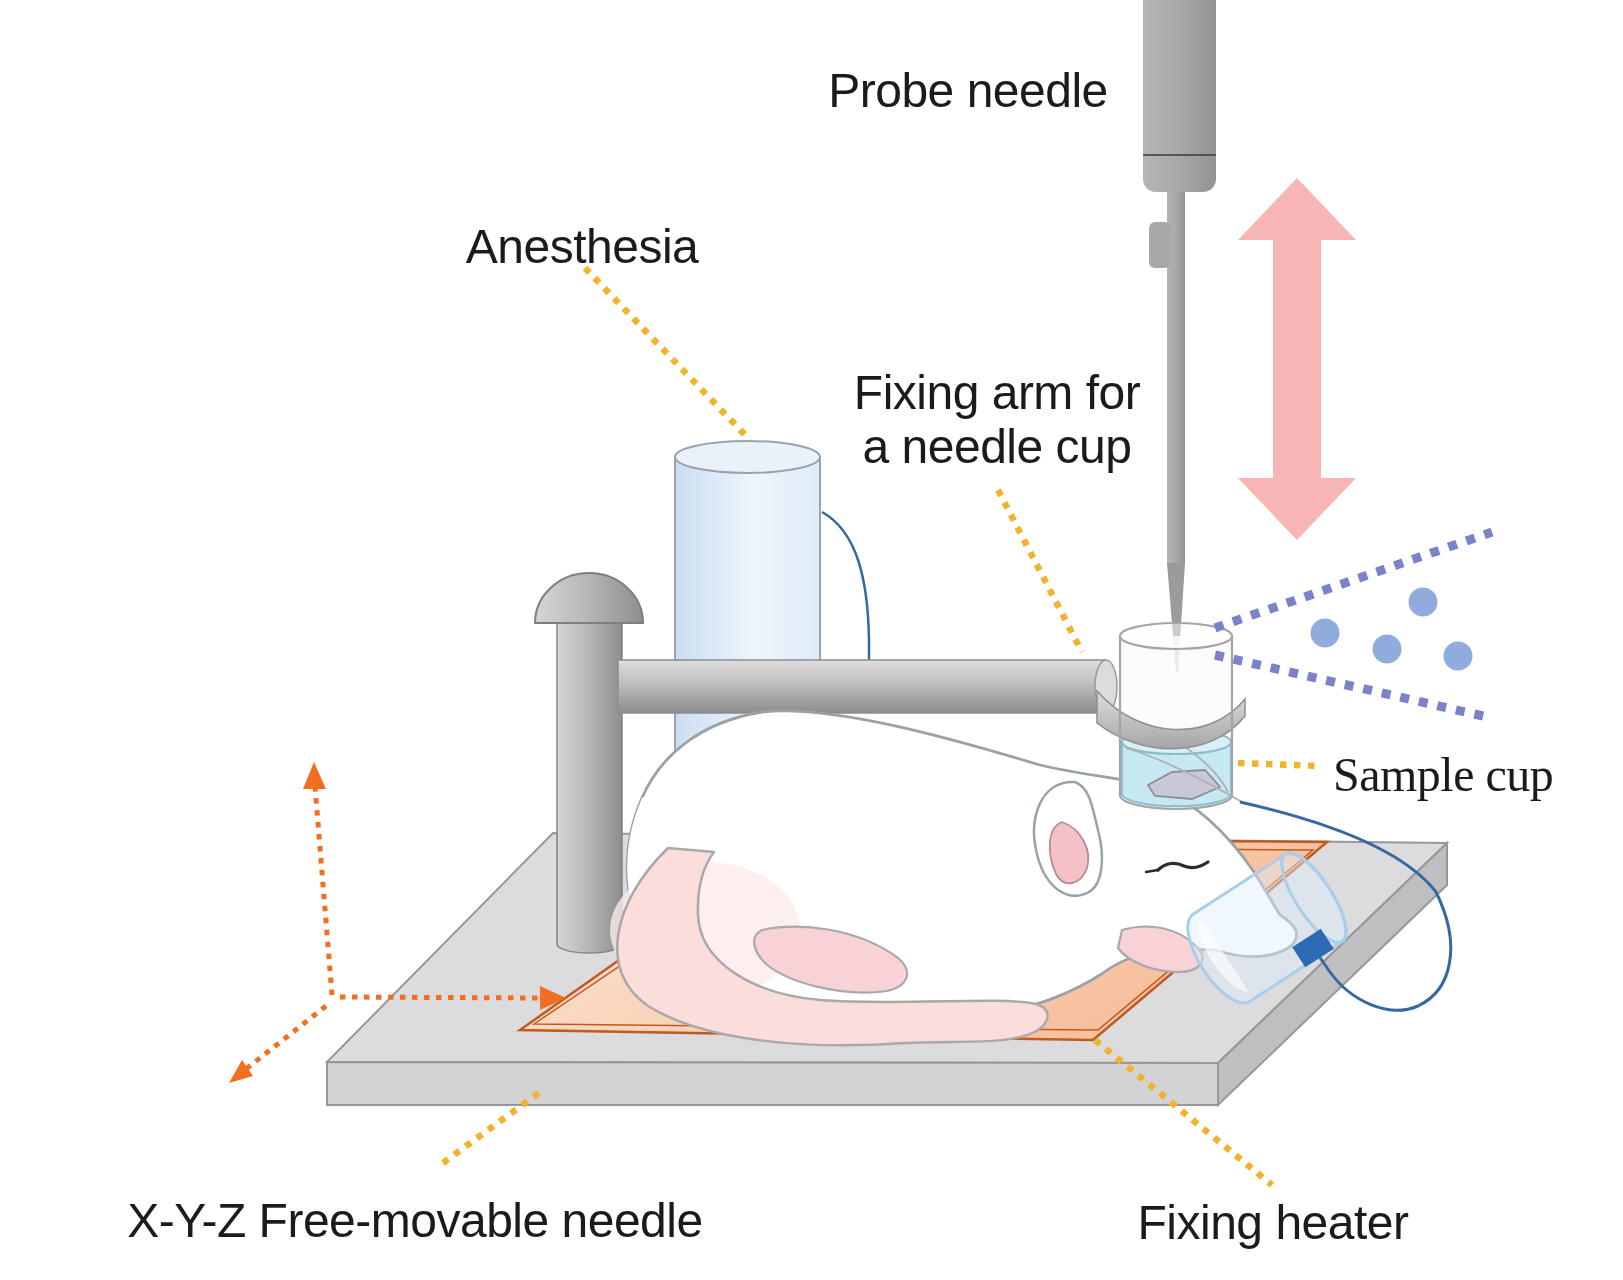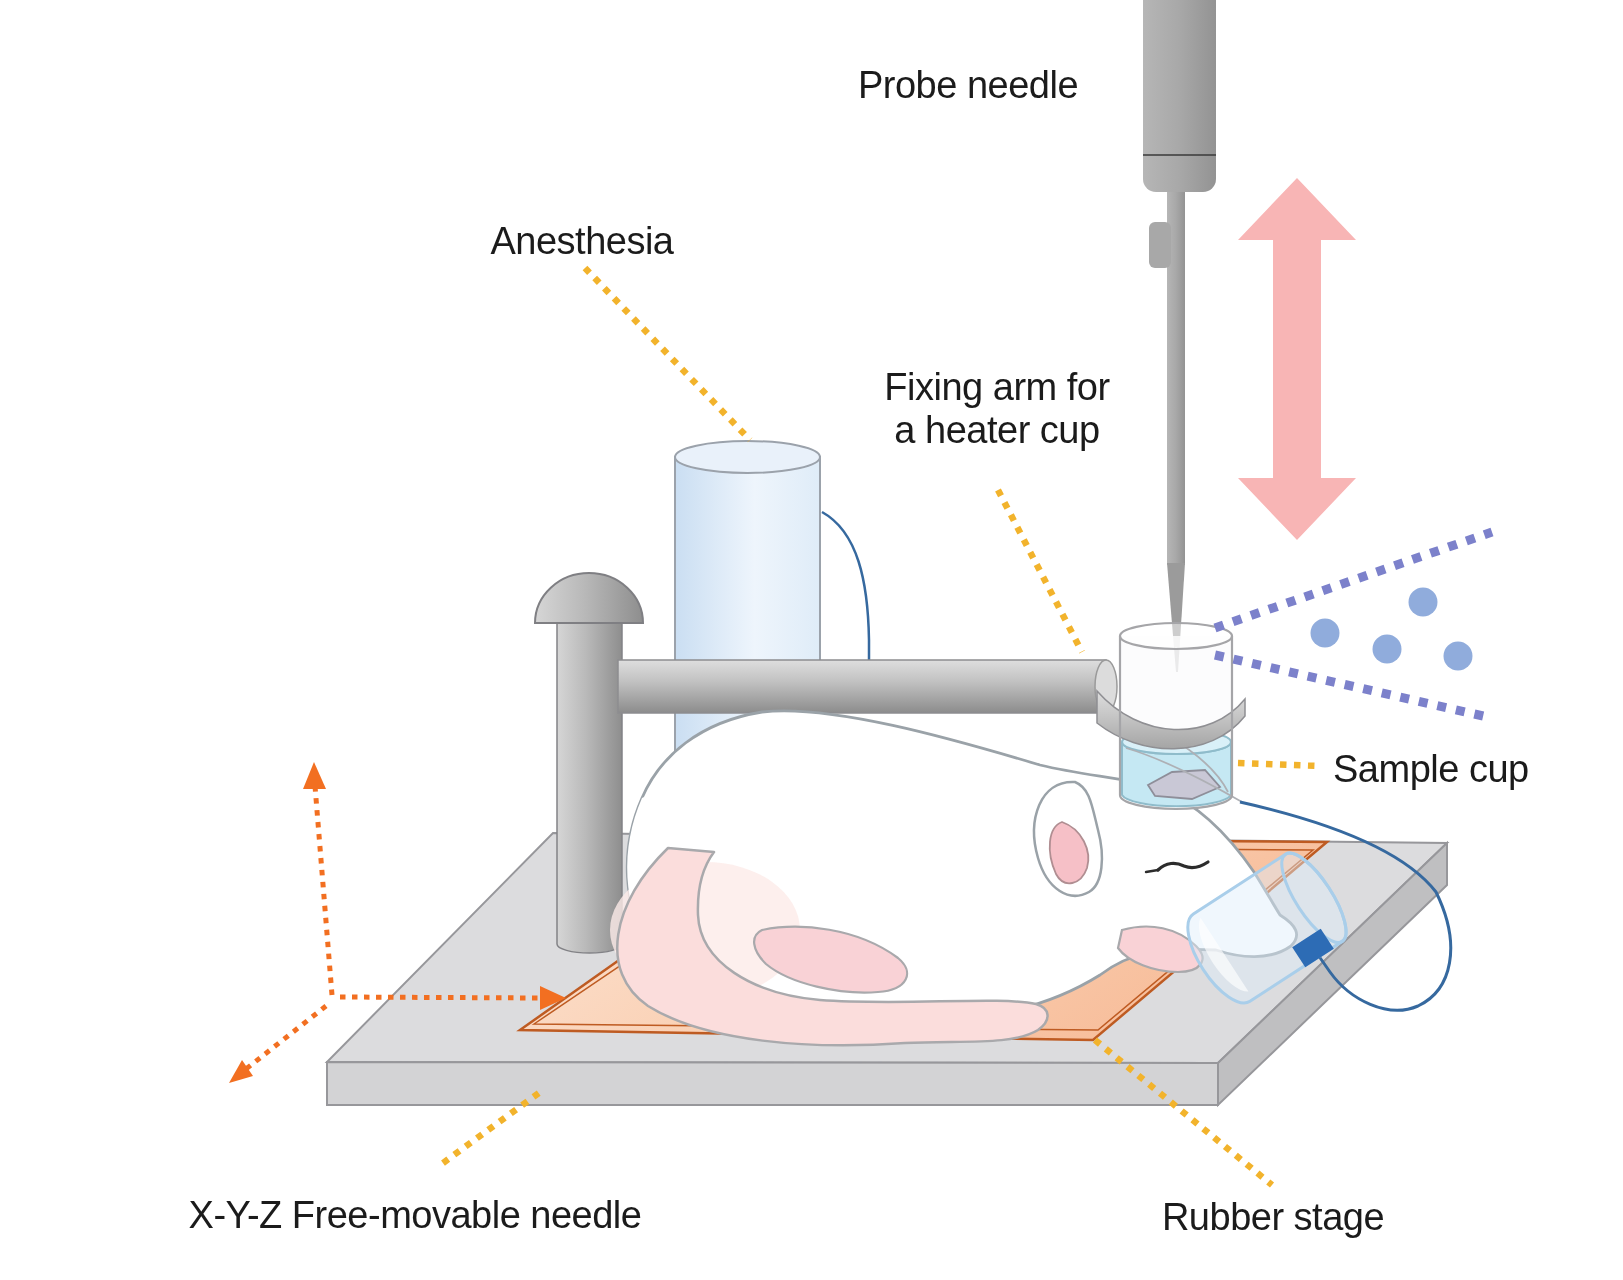--- a/index.html
+++ b/index.html
@@ -1,19 +1,19 @@
 <!DOCTYPE html>
 <html><head>
 <meta charset="utf-8">
 <style>
   html,body{margin:0;padding:0;background:#ffffff;}
   #canvas{position:relative;width:1623px;height:1280px;background:#ffffff;overflow:hidden;
           font-family:"Liberation Sans",sans-serif;}
   #scene{position:absolute;left:0;top:0;}
-  .lbl{position:absolute;font-size:38px;line-height:1.13;color:#1b1b1b;
+  .lbl{position:absolute;font-size:48px;line-height:1.13;color:#1b1b1b;
        letter-spacing:-0.5px;white-space:nowrap;}
   .center{transform:translateX(-50%);text-align:center;}
   .multiline{white-space:pre-line;}
 </style>
 </head>
 <body>
 
 <div id="canvas">
 <svg id="scene" width="1623" height="1280" viewBox="0 0 1623 1280">
   <defs>
@@ -161,17 +161,17 @@
     <line x1="998" y1="490" x2="1082" y2="652"></line>
     <line x1="1238" y1="763" x2="1318" y2="766"></line>
     <line x1="1095" y1="1040" x2="1272" y2="1185"></line>
     <line x1="443" y1="1163" x2="543" y2="1090"></line>
   </g>
 </svg>
 
 <div class="lbl center" style="left:968px;top:64px;">Probe needle</div>
 <div class="lbl center" style="left:582px;top:220px;">Anesthesia</div>
 <div class="lbl center multiline" style="left:997px;top:366px;">Fixing arm for
-a heater cup</div>
-<div class="lbl" style="left:1333px;top:748px;">Sample cup</div>
-<div class="lbl center" style="left:1273px;top:1196px;">Rubber stage</div>
+a needle cup</div>
+<div class="lbl" style="left:1333px;top:748px;font-family:Liberation Serif, serif;">Sample cup</div>
+<div class="lbl center" style="left:1273px;top:1196px;">Fixing heater</div>
 <div class="lbl center" style="left:415px;top:1194px;">X-Y-Z Free-movable needle</div>
 </div>
 
 </body></html>

